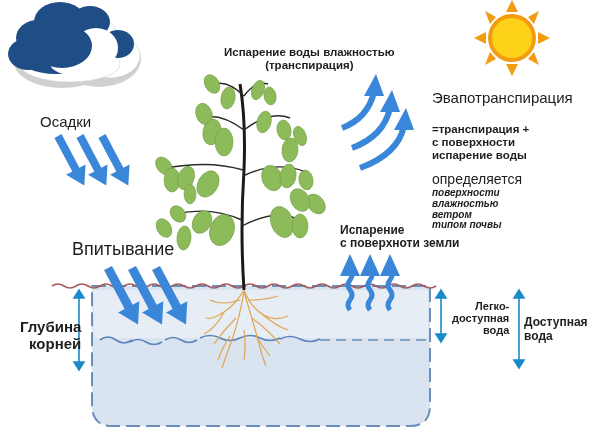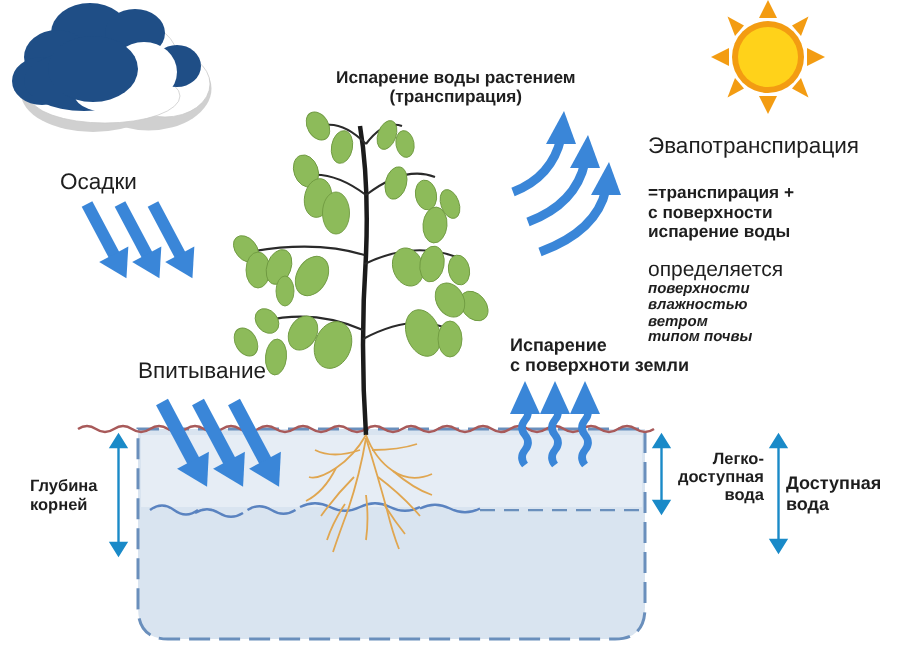--- a/index.html
+++ b/index.html
@@ -1,23 +1,23 @@
 <!DOCTYPE html>
 <html><head>
 <meta charset="utf-8">
 <style>
   html, body { margin:0; padding:0; background:#ffffff; }
   body { width:600px; height:436px; position:relative; overflow:hidden; font-family:"Liberation Sans", sans-serif; color:#222; }
   svg.scene { position:absolute; left:0; top:0; }
   .lbl { position:absolute; font-family:"Liberation Sans", sans-serif; color:#1e1e1e; white-space:nowrap; line-height:1.05; }
   .t-osadki { left:40px; top:114px; font-size:15px; }
   .t-transp { left:224px; top:46px; font-size:11.5px; font-weight:bold; text-align:center; line-height:1.1; }
-  .t-vpit { left:72px; top:240px; font-size:15px;margin-left:20px; }
+  .t-vpit { left:72px; top:240px; font-size:18px; }
   .t-evapsoil { left:340px; top:224px; font-size:12px; font-weight:bold; line-height:1.12; }
-  .t-roots { left:20px; top:318px; font-size:11px; font-weight:bold; text-align:left; line-height:1.15; }
+  .t-roots { left:20px; top:318px; font-size:15px; font-weight:bold; text-align:right; line-height:1.15; }
   .t-easy { left:452px; top:300px; font-size:11px; font-weight:bold; line-height:1.1;text-align:right; }
   .t-avail { left:524px; top:316px; font-size:12px; font-weight:bold; line-height:1.15; }
   .et-block { position:absolute; left:432px; top:90px; }
   .et-title { font-size:15px; }
   .et-sub { font-size:11.5px; font-weight:bold; line-height:1.15; margin-top:17px; }
   .et-det { font-size:14px; margin-top:10px; }
   .et-list { font-size:10px; font-weight:bold; font-style:italic; line-height:1.08; margin-top:1px; }
 </style>
 </head>
 <body>
@@ -208,21 +208,21 @@
   <g stroke="#1a8ac8" stroke-width="1.6" fill="#1a8ac8">
     <line x1="519" y1="296" x2="519" y2="362"></line>
     <polygon points="514,298 524,298 519,290"></polygon>
     <polygon points="514,360 524,360 519,368"></polygon>
   </g>
 </svg>
 
 <div class="lbl t-osadki">Осадки</div>
 
 <div class="lbl t-transp">
-  <div>Испарение воды растением</div>
+  <div>Испарение воды влажностью</div>
   <div>(транспирация)</div>
 </div>
 
 <div class="lbl t-vpit">Впитывание</div>
 
 <div class="lbl t-evapsoil">
   <div>Испарение</div>
   <div>с поверхноти земли</div>
 </div>
 

